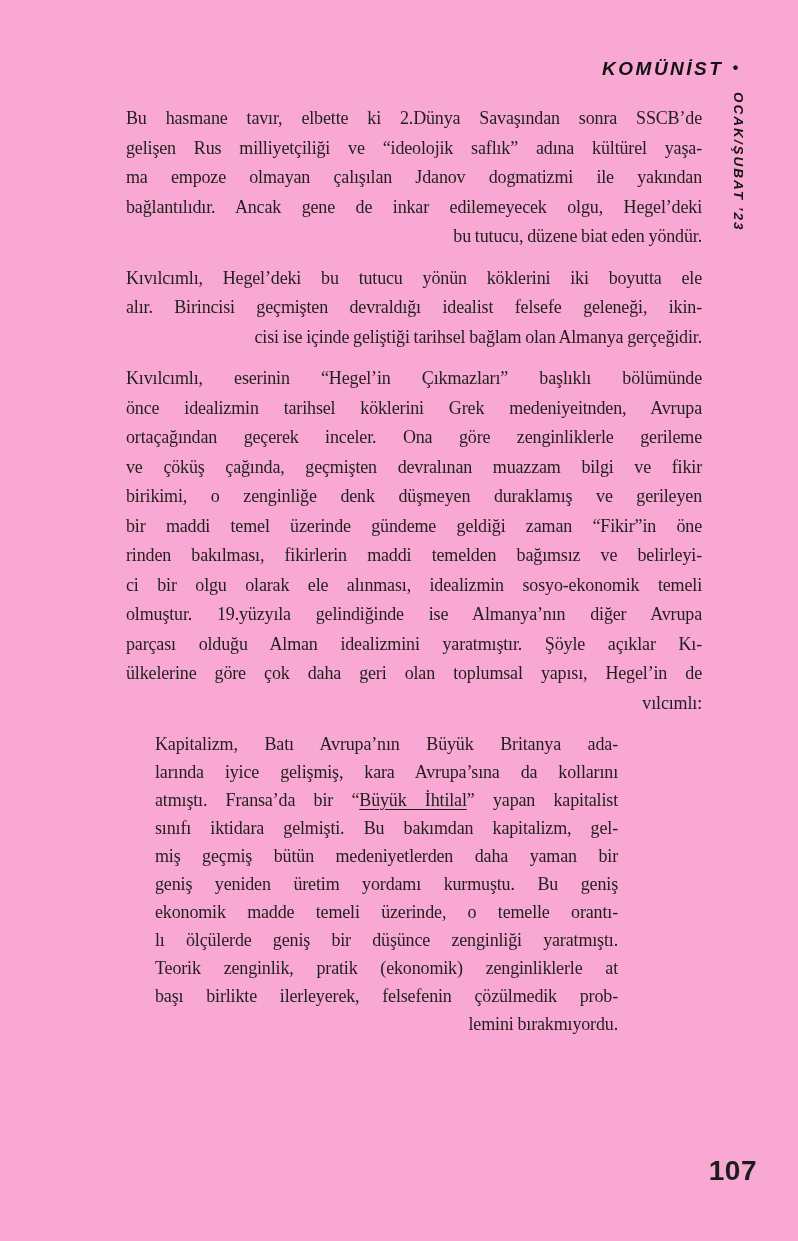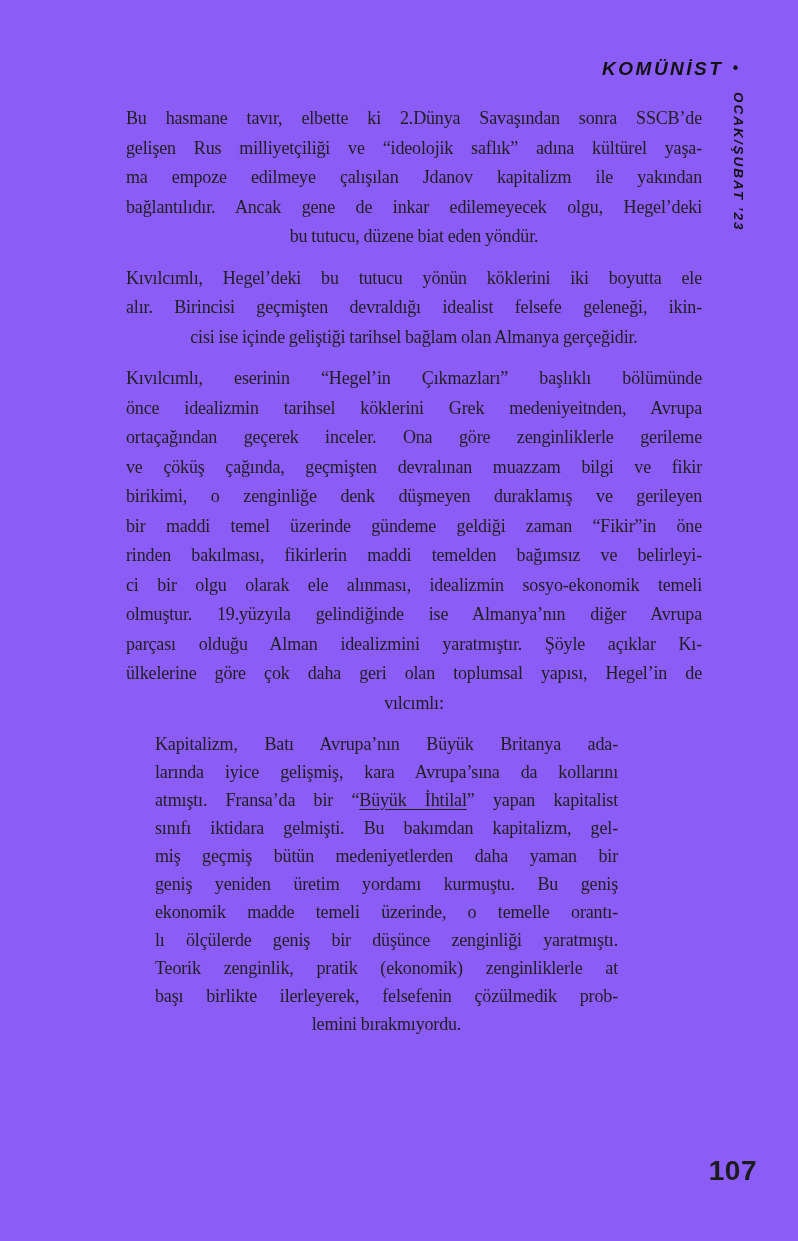--- a/index.html
+++ b/index.html
@@ -1,20 +1,20 @@
 <!DOCTYPE html>
 <html><head>
 <meta charset="utf-8">
 <style>
   html, body { margin: 0; padding: 0; background: #ffffff; }
   .page {
     position: relative;
     width: 798px;
     height: 1241px;
-    background: #8b5cf6;
+    background: #f9a8d4;
     overflow: hidden;
     font-family: "Liberation Serif", serif;
     color: #1f1f1f;
   }
 
   
   .masthead {
     position: absolute;
     top: 58px;
     right: 60px;
@@ -65,21 +65,21 @@
     line-height: 29.5px;
     letter-spacing: -0.15px;
     word-spacing: -0.5px;
   }
   .para.quote {
     margin: 4px 0 0 45px;
     width: 463px;
     font-size: 18px;
     line-height: 28px;
   }
-  .line { text-align: center; }
+  .line { text-align: right; }
   .line.j { text-align: justify; text-align-last: justify; }
   .line u { text-decoration: underline; text-underline-offset: 3px; }
 
   
   .page-number {
     position: absolute;
     top: 1155px;
     right: 41px;
     font-family: "Liberation Sans", sans-serif;
     font-weight: bold;
@@ -98,21 +98,21 @@
     <span class="bullet">•</span>
   </div>
 
   <div class="issue">OCAK/ŞUBAT ’23</div>
 
   <div class="text-column">
 
   <div class="para body">
         <div class="line j">Bu hasmane tavır, elbette ki 2.Dünya Savaşından sonra SSCB’de</div>
         <div class="line j">gelişen Rus milliyetçiliği ve “ideolojik saflık” adına kültürel yaşa-</div>
-        <div class="line j">ma empoze edilmeye çalışılan Jdanov kapitalizm ile yakından</div>
+        <div class="line j">ma empoze olmayan çalışılan Jdanov dogmatizmi ile yakından</div>
         <div class="line j">bağlantılıdır. Ancak gene de inkar edilemeyecek olgu, Hegel’deki</div>
         <div class="line">bu tutucu, düzene biat eden yöndür.</div>
       </div>
       <div class="para body">
         <div class="line j">Kıvılcımlı, Hegel’deki bu tutucu yönün köklerini iki boyutta ele</div>
         <div class="line j">alır. Birincisi geçmişten devraldığı idealist felsefe geleneği, ikin-</div>
         <div class="line">cisi ise içinde geliştiği tarihsel bağlam olan Almanya gerçeğidir.</div>
       </div>
       <div class="para body">
         <div class="line j">Kıvılcımlı, eserinin “Hegel’in Çıkmazları” başlıklı bölümünde</div>

